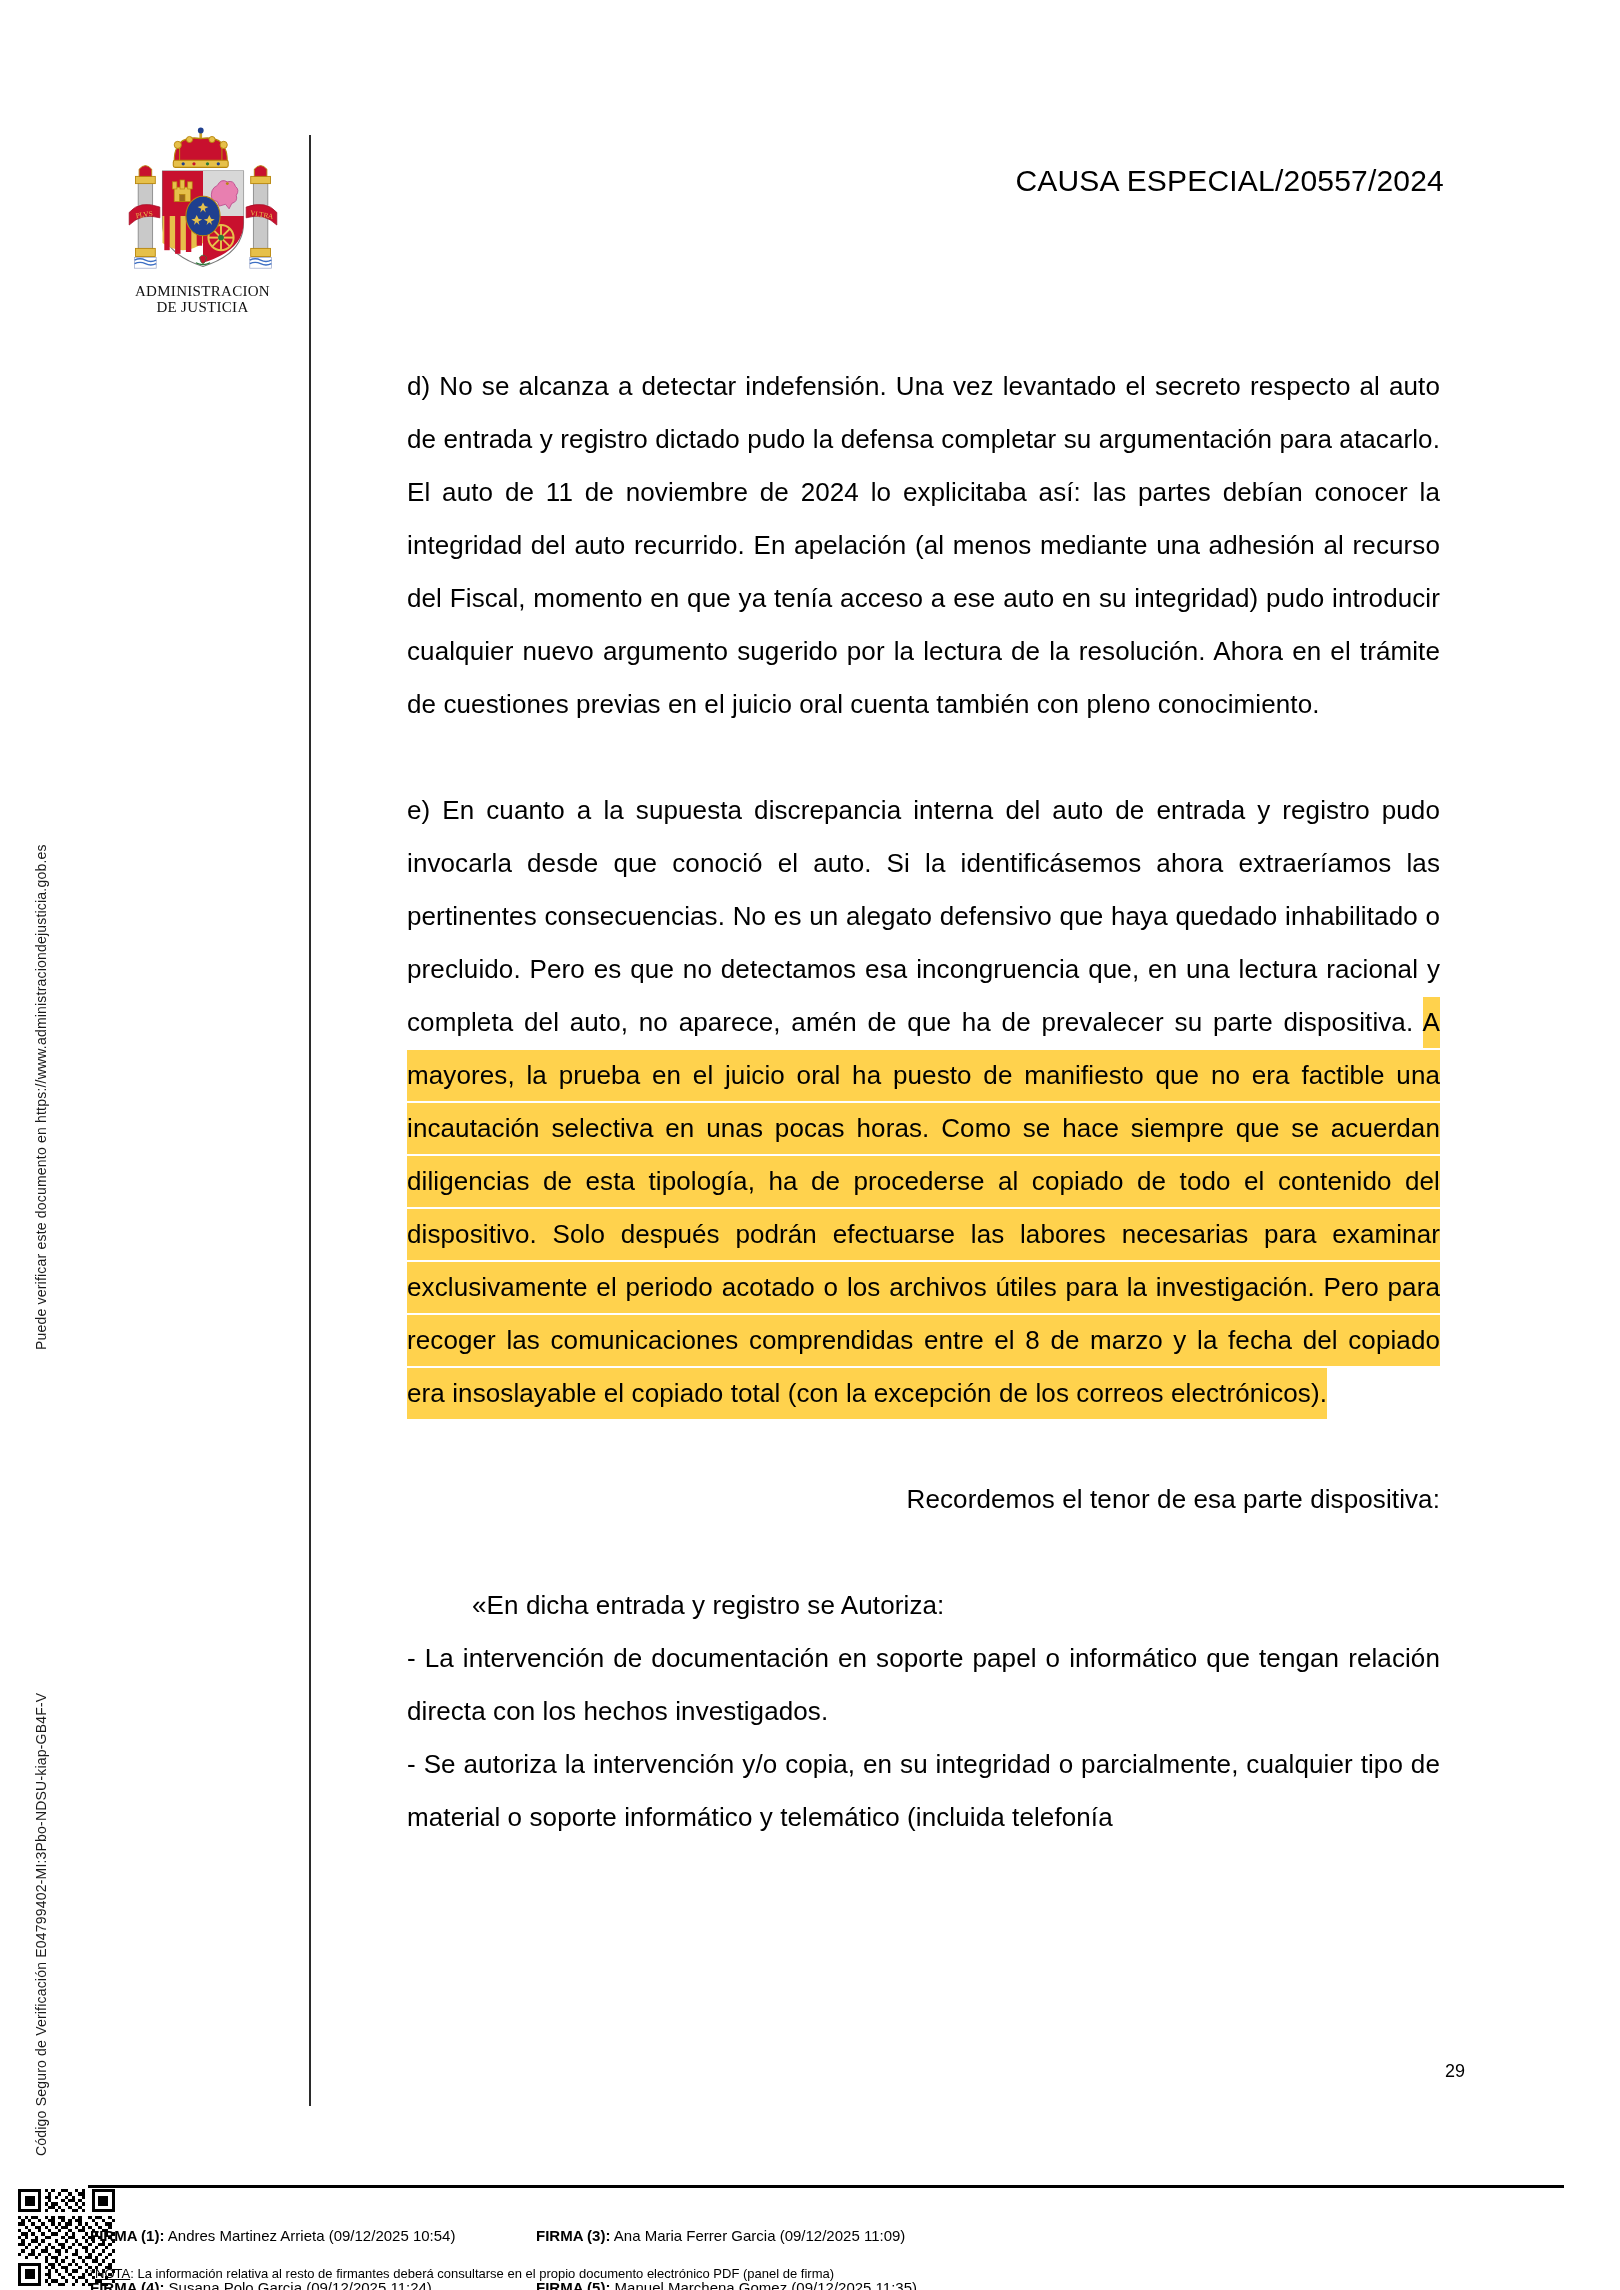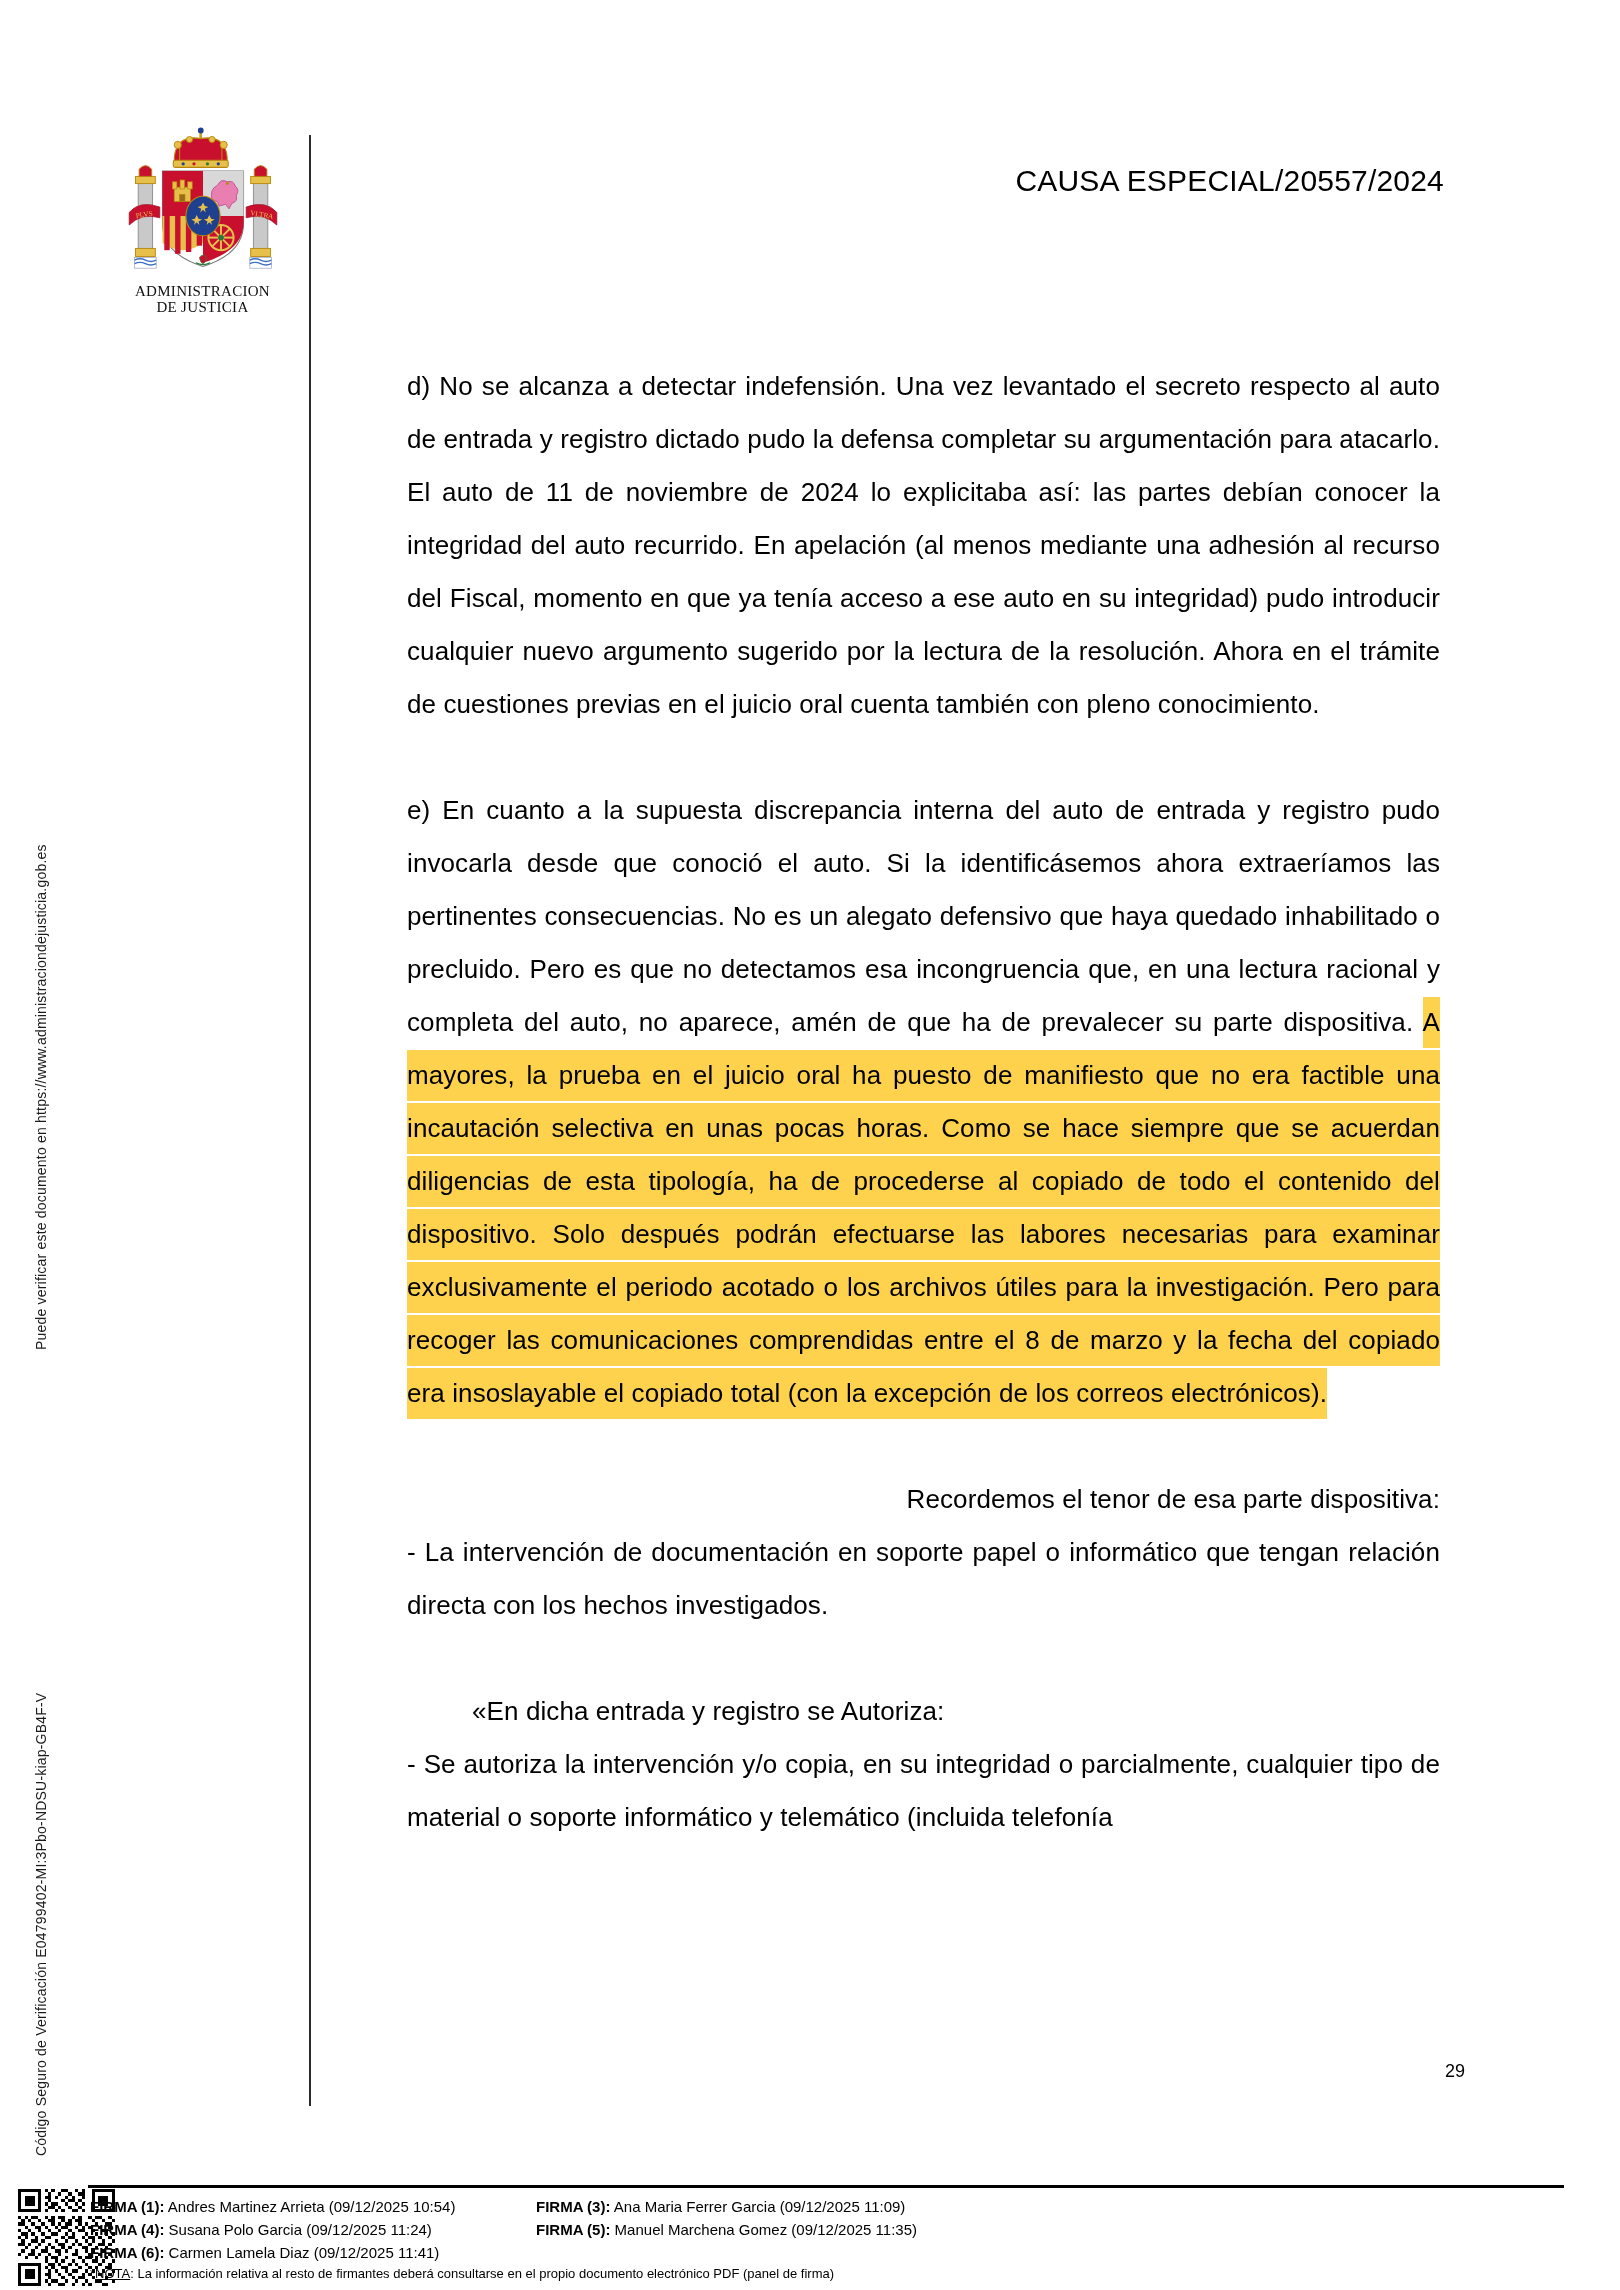--- a/index.html
+++ b/index.html
@@ -147,20 +147,21 @@
     right: 54px;
     display: grid;
     grid-template-columns: 446px 1fr;
     column-gap: 0px;
     row-gap: 1.8px;
   }
   .sig-item {
     font-size: 15px;
     line-height: 21px;
     white-space: nowrap;
+    margin-top: 29px;
   }
   .sig-item b { font-weight: bold; }
   .nota {
     position: absolute;
     left: 90px;
     top: 90px;
     font-size: 13px;
     line-height: 16px;
     white-space: nowrap;
   }
@@ -277,23 +278,23 @@
 <div class="doc-header">CAUSA ESPECIAL/20557/2024</div>
 
 <div class="body-col">
 
   <p class="para spacer-after last-line-left">d) No se alcanza a detectar indefensión. Una vez levantado el secreto respecto al auto de entrada y registro dictado pudo la defensa completar su argumentación para atacarlo. El auto de 11 de noviembre de 2024 lo explicitaba así: las partes debían conocer la integridad del auto recurrido. En apelación (al menos mediante una adhesión al recurso del Fiscal, momento en que ya tenía acceso a ese auto en su integridad) pudo introducir cualquier nuevo argumento sugerido por la lectura de la resolución. Ahora en el trámite de cuestiones previas en el juicio oral cuenta también con pleno conocimiento.</p>
 
   <p class="para last-line-left"><span>e) En cuanto a la supuesta discrepancia interna del auto de entrada y registro pudo invocarla desde que conoció el auto. Si la identificásemos ahora extraeríamos las pertinentes consecuencias. No es un alegato defensivo que haya quedado inhabilitado o precluido. Pero es que no detectamos esa incongruencia que, en una lectura racional y completa del auto, no aparece, amén de que ha de prevalecer su parte dispositiva. </span><span class="hl">A mayores, la prueba en el juicio oral ha puesto de manifiesto que no era factible una incautación selectiva en unas pocas horas. Como se hace siempre que se acuerdan diligencias de esta tipología, ha de procederse al copiado de todo el contenido del dispositivo. Solo después podrán efectuarse las labores necesarias para examinar exclusivamente el periodo acotado o los archivos útiles para la investigación. Pero para recoger las comunicaciones comprendidas entre el 8 de marzo y la fecha del copiado era insoslayable el copiado total (con la excepción de los correos electrónicos).</span></p>
 
   <p class="para indent-1" style="margin-top:53px; text-align:right;">Recordemos el tenor de esa parte dispositiva:</p>
 
+  <p class="para indent-1" style="margin-top:53px; text-align:left;">«En dicha entrada y registro se Autoriza:</p>
+
   <p class="para noindent last-line-left">- La intervención de documentación en soporte papel o informático que tengan relación directa con los hechos investigados.</p>
-
-  <p class="para indent-1" style="margin-top:53px; text-align:left;">«En dicha entrada y registro se Autoriza:</p>
 
   <p class="para noindent last-line-left">- Se autoriza la intervención y/o copia, en su integridad o parcialmente, cualquier tipo de material o soporte informático y telemático (incluida telefonía</p>
 </div>
 
 <div class="page-num">29</div>
 
 <div class="footer">
   <div class="footer-rule"></div>
 
   <svg class="qr" viewBox="0 0 29 29" shape-rendering="crispEdges">

